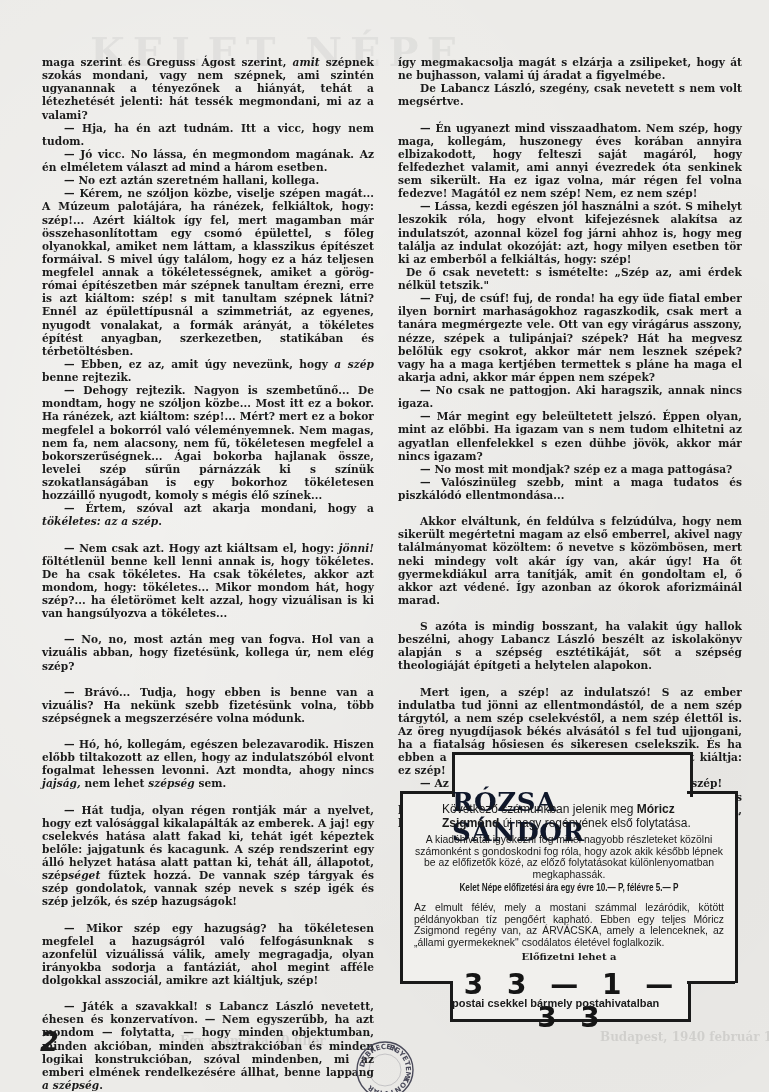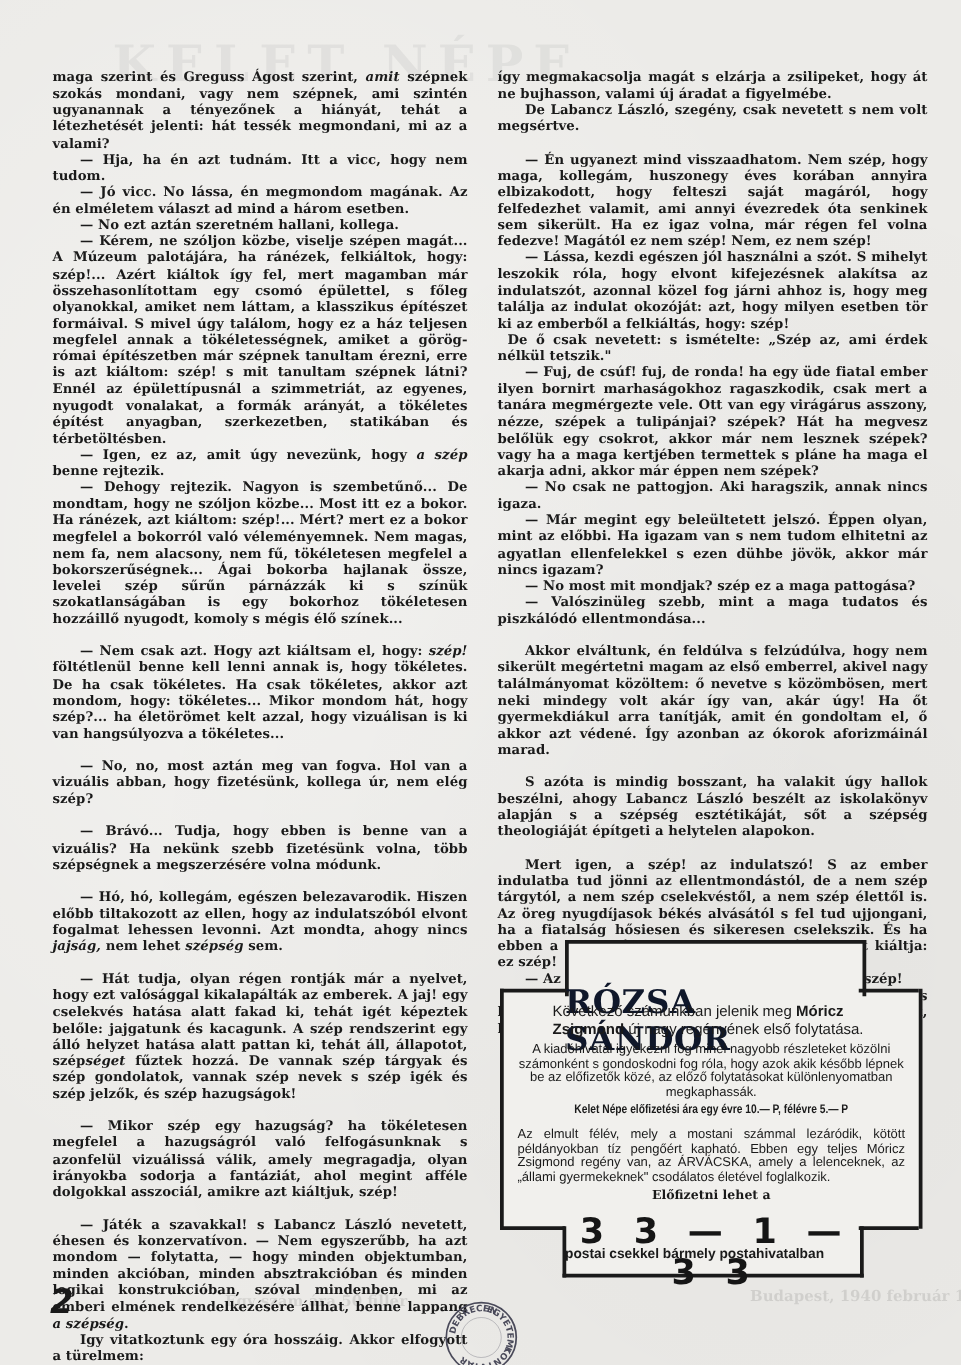--- a/index.html
+++ b/index.html
@@ -94,23 +94,24 @@
 <div class="page-bg"></div>
 
 <div class="faded faded-header">KELET NÉPE</div>
 
 <div class="column col-left" id="col-left">
     <p class="noindent"><span>maga szerint és Greguss Ágost szerint, </span><i>amit</i><span> szépnek szokás mondani, vagy nem szépnek, ami szintén ugyanannak a tényezőnek a hiányát, tehát a létezhetését jelenti: hát tessék megmondani, mi az a valami?</span></p>
     <p><span>— Hja, ha én azt tudnám. Itt a vicc, hogy nem tudom.</span></p>
     <p><span>— Jó vicc. No lássa, én megmondom magának. Az én elméletem választ ad mind a három esetben.</span></p>
     <p><span>— No ezt aztán szeretném hallani, kollega.</span></p>
     <p><span>— Kérem, ne szóljon közbe, viselje szépen magát... A Múzeum palotájára, ha ránézek, felkiáltok, hogy: szép!... Azért kiáltok így fel, mert magamban már összehasonlítottam egy csomó épülettel, s főleg olyanokkal, amiket nem láttam, a klasszikus építészet formáival. S mivel úgy találom, hogy ez a ház teljesen megfelel annak a tökéletességnek, amiket a görög-római építészetben már szépnek tanultam érezni, erre is azt kiáltom: szép! s mit tanultam szépnek látni? Ennél az épülettípusnál a szimmetriát, az egyenes, nyugodt vonalakat, a formák arányát, a tökéletes építést anyagban, szerkezetben, statikában és térbetöltésben.</span></p>
-    <p><span>— Igen, ez az, amit úgy nevezünk, hogy </span><i>a szép</i><span> benne rejtezik.</span></p>
+    <p><span>— Ebben, ez az, amit úgy nevezünk, hogy </span><i>a szép</i><span> benne rejtezik.</span></p>
     <p><span>— Dehogy rejtezik. Nagyon is szembetűnő... De mondtam, hogy ne szóljon közbe... Most itt ez a bokor. Ha ránézek, azt kiáltom: szép!... Mért? mert ez a bokor megfelel a bokorról való véleményemnek. Nem magas, nem fa, nem alacsony, nem fű, tökéletesen megfelel a bokorszerűségnek... Ágai bokorba hajlanak össze, levelei szép sűrűn párnázzák ki s színük szokatlanságában is egy bokorhoz tökéletesen hozzáillő nyugodt, komoly s mégis élő színek...</span></p>
-    <p class="gap"><span>— Nem csak azt. Hogy azt kiáltsam el, hogy: </span><i>szép!</i><span> föltétlenül benne kell lenni annak is, hogy tökéletes. De ha csak tökéletes. Ha csak tökéletes, akkor azt mondom, hogy: tökéletes... Mikor mondom hát, hogy szép?... ha életörömet kelt azzal, hogy vizuálisan is ki van hangsúlyozva a tökéletes...</span></p>
+    <p><span>— Értem, szóval azt akarja mondani, hogy a </span><i>tökéletes: az a szép</i><span>.</span></p>
+    <p class="gap"><span>— Nem csak azt. Hogy azt kiáltsam el, hogy: </span><i>jönni!</i><span> föltétlenül benne kell lenni annak is, hogy tökéletes. De ha csak tökéletes. Ha csak tökéletes, akkor azt mondom, hogy: tökéletes... Mikor mondom hát, hogy szép?... ha életörömet kelt azzal, hogy vizuálisan is ki van hangsúlyozva a tökéletes...</span></p>
     <p class="gap"><span>— No, no, most aztán meg van fogva. Hol van a vizuális abban, hogy fizetésünk, kollega úr, nem elég szép?</span></p>
     <p class="gap"><span>— Brávó... Tudja, hogy ebben is benne van a vizuális? Ha nekünk szebb fizetésünk volna, több szépségnek a megszerzésére volna módunk.</span></p>
     <p class="gap"><span>— Hó, hó, kollegám, egészen belezavarodik. Hiszen előbb tiltakozott az ellen, hogy az indulatszóból elvont fogalmat lehessen levonni. Azt mondta, ahogy nincs </span><i>jajság,</i><span> nem lehet </span><i>szépség</i><span> sem.</span></p>
     <p class="gap"><span>— Hát tudja, olyan régen rontják már a nyelvet, hogy ezt valósággal kikalapálták az emberek. A jaj! egy cselekvés hatása alatt fakad ki, tehát igét képeztek belőle: jajgatunk és kacagunk. A szép rendszerint egy álló helyzet hatása alatt pattan ki, tehát áll, állapotot, szép</span><i>séget</i><span> fűztek hozzá. De vannak szép tárgyak és szép gondolatok, vannak szép nevek s szép igék és szép jelzők, és szép hazugságok!</span></p>
     <p class="gap"><span>— Mikor szép egy hazugság? ha tökéletesen megfelel a hazugságról való felfogásunknak s azonfelül vizuálissá válik, amely megragadja, olyan irányokba sodorja a fantáziát, ahol megint afféle dolgokkal asszociál, amikre azt kiáltjuk, szép!</span></p>
     <p class="gap"><span>— Játék a szavakkal! s Labancz László nevetett, éhesen és konzervatívon. — Nem egyszerűbb, ha azt mondom — folytatta, — hogy minden objektumban, minden akcióban, minden absztrakcióban és minden logikai konstrukcióban, szóval mindenben, mi az emberi elmének rendelkezésére állhat, benne lappang </span><i>a szépség</i><span>.</span></p>
     <p><span>Igy vitatkoztunk egy óra hosszáig. Akkor elfogyott a türelmem:</span></p>
     <p class="gap"><span>— De mit kínlódok én magával. Maga be van tokosodva és ilyen fiatal ember létére képtelen felfogni valamit, ami ellentétben van azzal, amit keményen belevertek a koponyájába... Ez nem szép magától. Nem szép, hogy</span></p>
   </div>
 <div class="column col-right" id="col-right">

